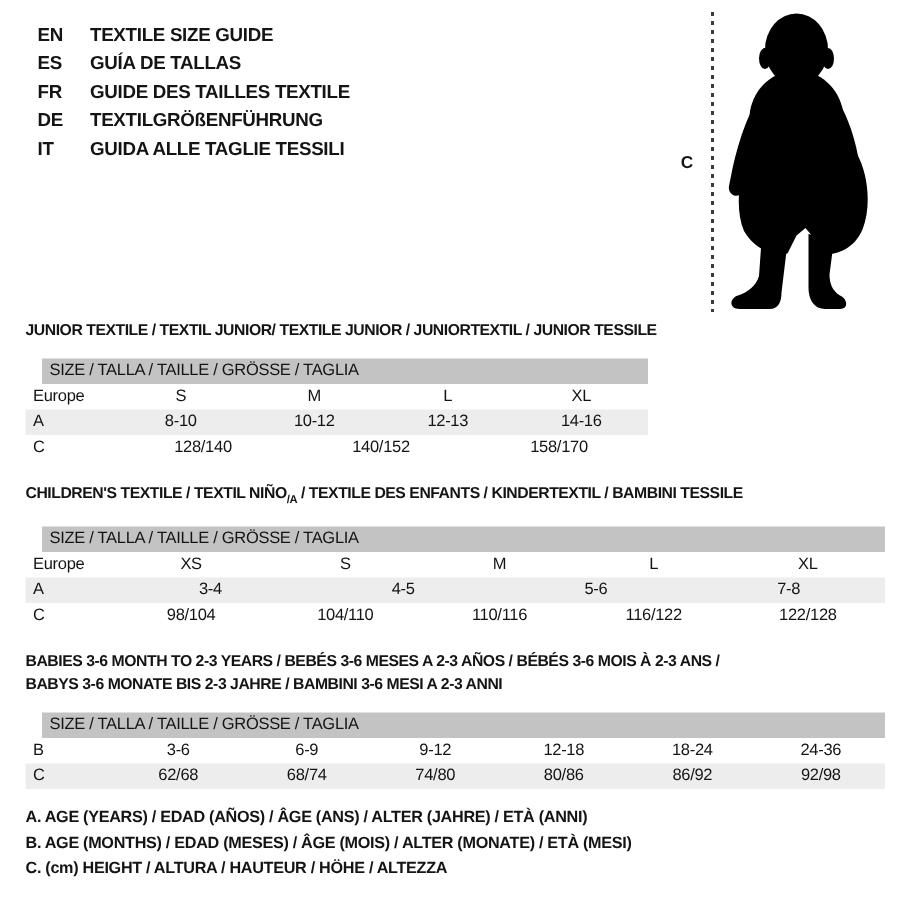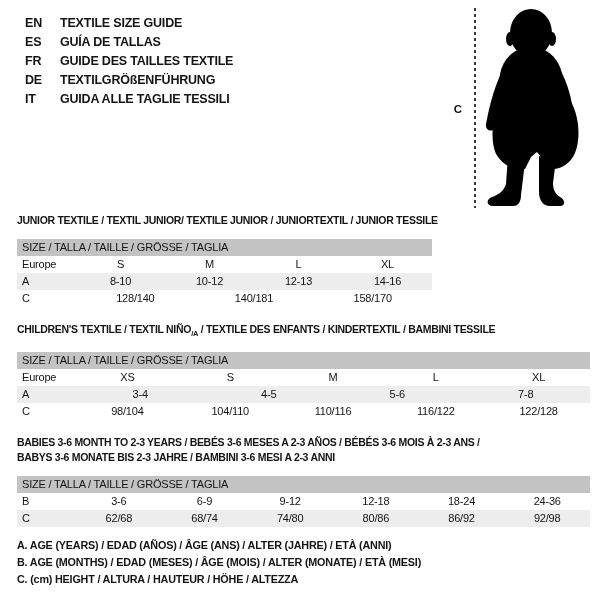--- a/index.html
+++ b/index.html
@@ -34,21 +34,21 @@
   
   .tables{position:absolute;left:17px;top:213px;width:573px;}
   .table-section + .table-section{margin-top:15px;}
   .t-title{
     font-size:10.5px;font-weight:bold;letter-spacing:-0.3px;
     line-height:15px;margin-bottom:11px;white-space:nowrap;
   }
   .t-title .sub{font-size:7.5px;vertical-align:sub;}
   .size-bar{
     height:17px;line-height:17px;background:var(--bar);
-    font-size:11px;padding-left:5px;letter-spacing:-0.2px;
+    font-size:11px;padding-left:5px;letter-spacing:-0.2px;margin-left:11px;
   }
   .t-row{display:flex;height:17px;line-height:17px;font-size:11px;letter-spacing:-0.2px;}
   .t-row.shaded{background:var(--shade);}
   .row-label{width:59px;padding-left:5px;box-sizing:border-box;flex:none;}
   .cell{flex:1;text-align:center;}
   
   .notes{
     position:absolute;left:17px;top:537px;
     font-weight:bold;font-size:10.8px;line-height:17px;letter-spacing:-0.2px;
   }
@@ -124,21 +124,21 @@
         <div class="t-row shaded">
           <span class="row-label">A</span>
           <span class="cell">8-10</span>
           <span class="cell">10-12</span>
           <span class="cell">12-13</span>
           <span class="cell">14-16</span>
         </div>
         <div class="t-row">
           <span class="row-label">C</span>
           <span class="cell">128/140</span>
-          <span class="cell">140/181</span>
+          <span class="cell">140/152</span>
           <span class="cell">158/170</span>
         </div>
       </section>
       <section class="table-section" style="width: 573px;">
         <div class="t-title">
           <div class="t-title-line"><span>CHILDREN'S TEXTILE / TEXTIL NIÑO</span><span class="sub">/A</span><span> / TEXTILE DES ENFANTS / KINDERTEXTIL / BAMBINI TESSILE</span></div>
         </div>
         <div class="size-bar">SIZE / TALLA / TAILLE / GRÖSSE / TAGLIA</div>
         <div class="t-row">
           <span class="row-label">Europe</span>

